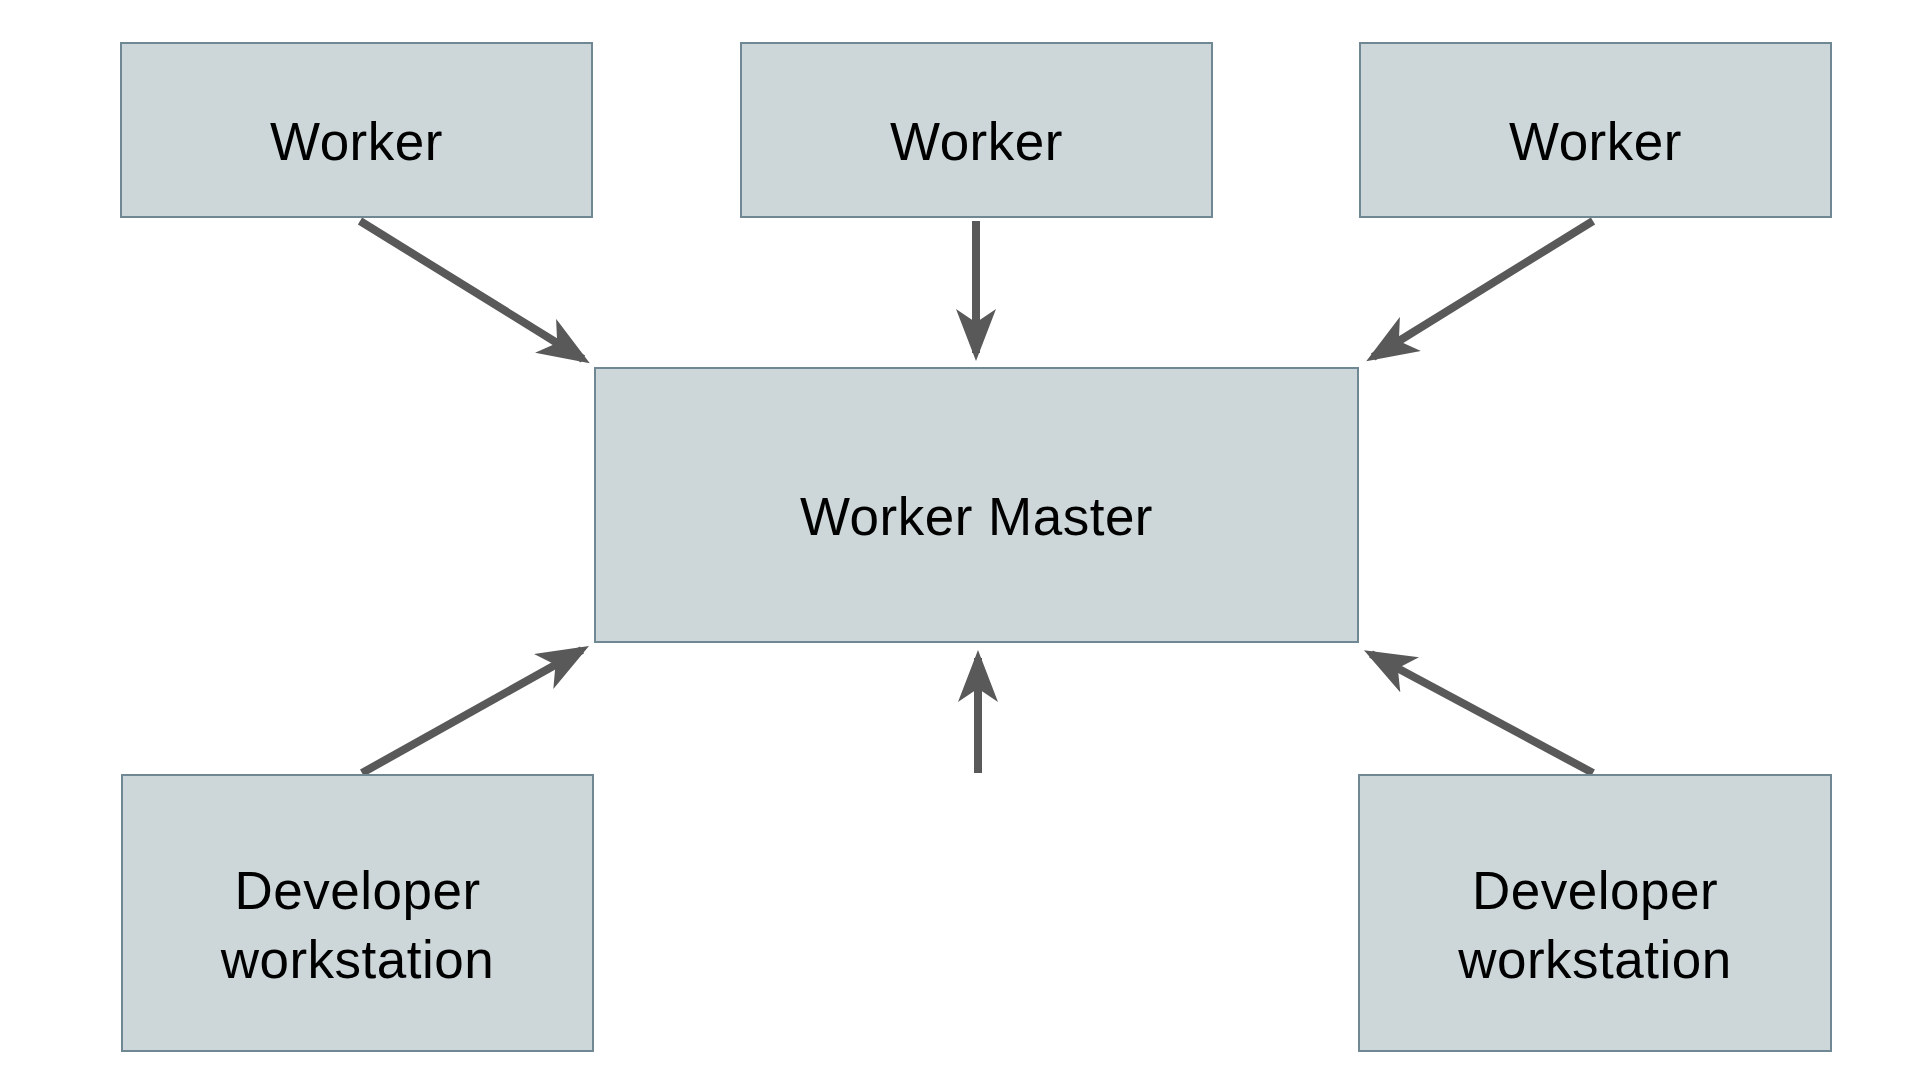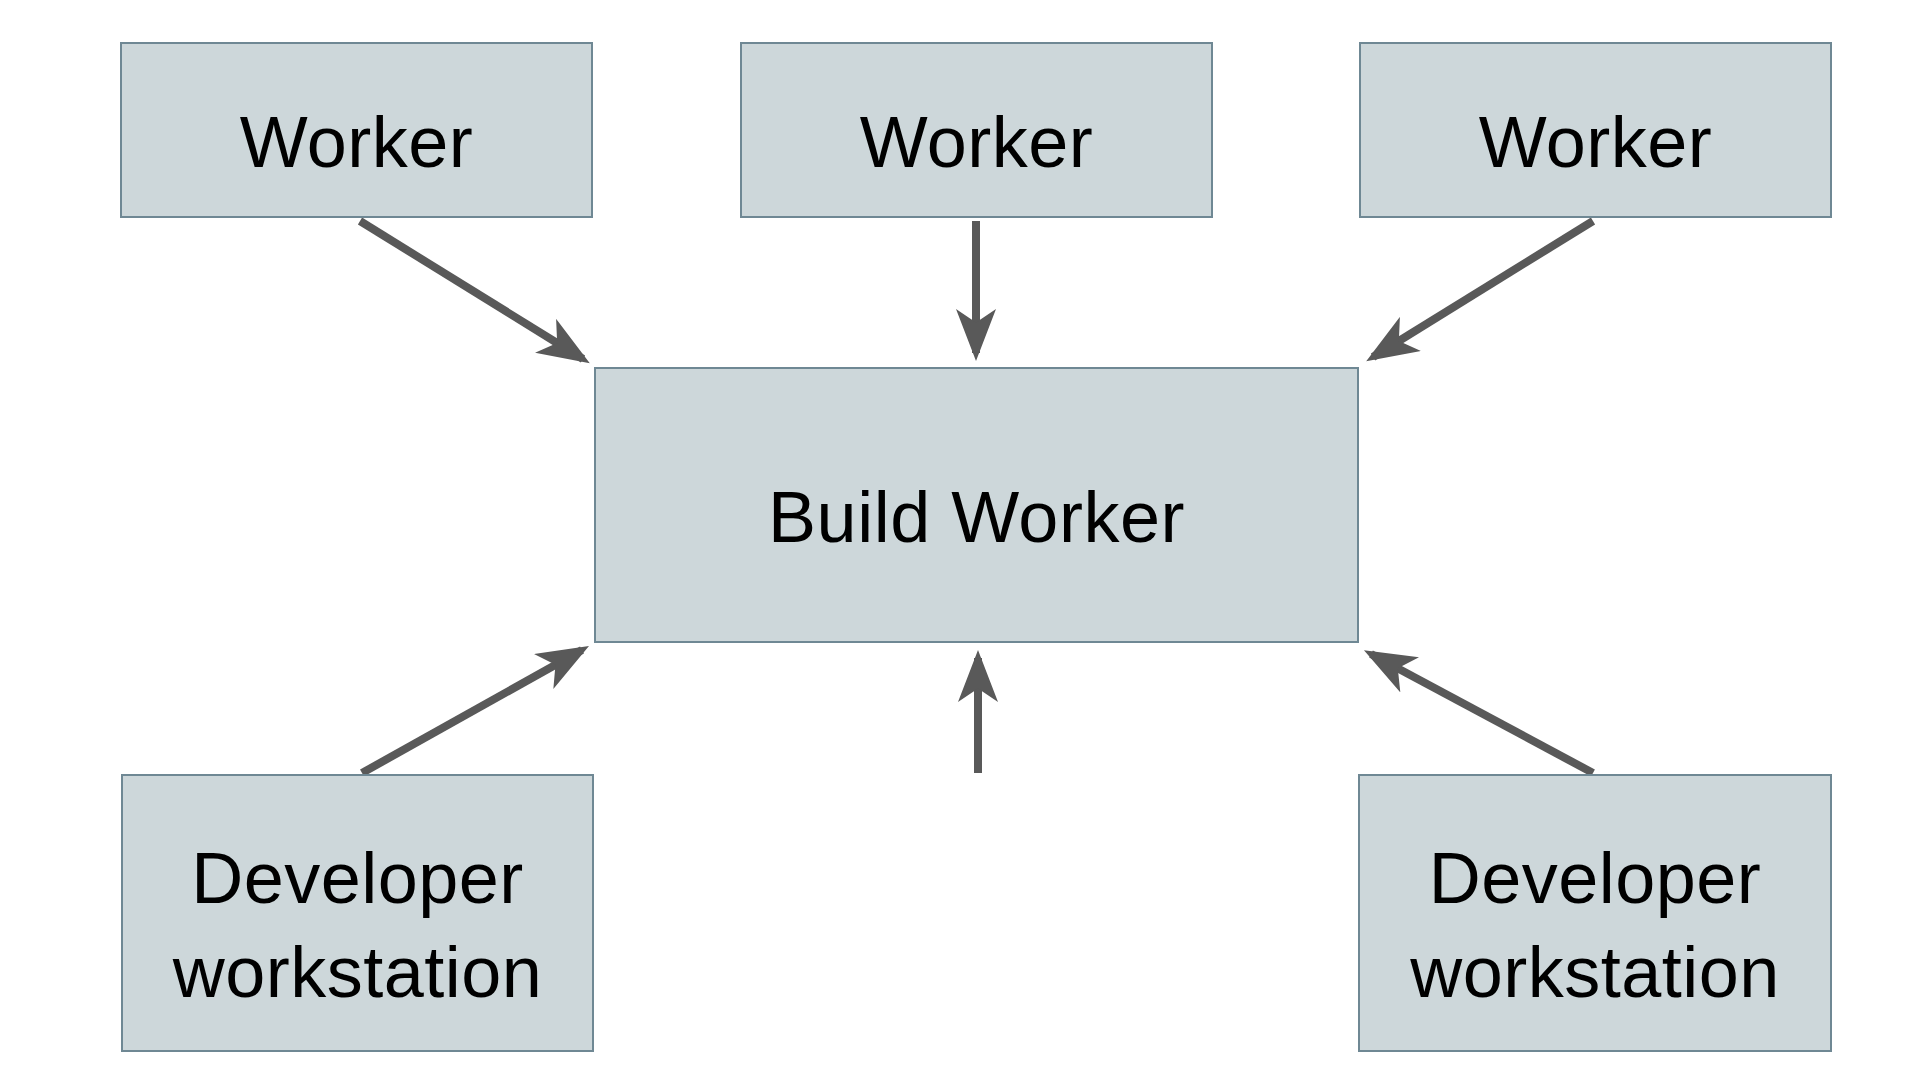--- a/index.html
+++ b/index.html
@@ -41,21 +41,21 @@
     position:absolute;
     background:var(--node-fill);
     border:2px solid var(--node-border);
     display:flex;
     align-items:center;
     justify-content:center;
     text-align:center;
   }
   .node-label{
     color:var(--text);
-    font-size:72px;
+    font-size:53px;
     line-height:1.3;
     letter-spacing:0.5px;
     margin-top:25px;
   }
 </style>
 </head>
 <body>
 
 <div class="canvas">
 
@@ -79,21 +79,21 @@
 
   <div class="node" style="left:740px;top:42px;width:473px;height:176px;">
     <span class="node-label">Worker</span>
   </div>
 
   <div class="node" style="left:1359px;top:42px;width:473px;height:176px;">
     <span class="node-label">Worker</span>
   </div>
 
   <div class="node" style="left:594px;top:367px;width:765px;height:276px;">
-    <span class="node-label">Build Worker</span>
+    <span class="node-label">Worker Master</span>
   </div>
 
   <div class="node" style="left:121px;top:774px;width:473px;height:278px;">
     <span class="node-label">Developer workstation</span>
   </div>
 
 
   <div class="node" style="left:1358px;top:774px;width:474px;height:278px;">
     <span class="node-label">Developer workstation</span>
   </div>

